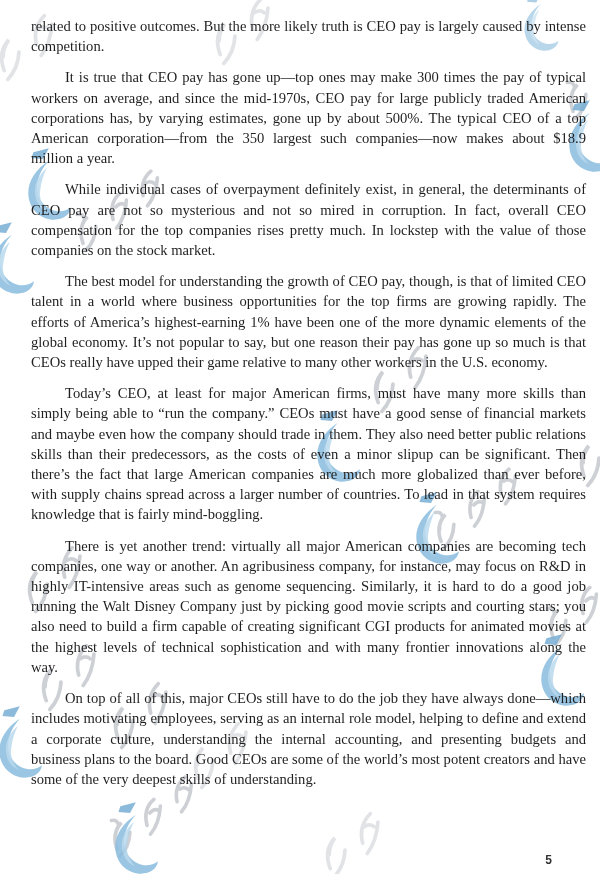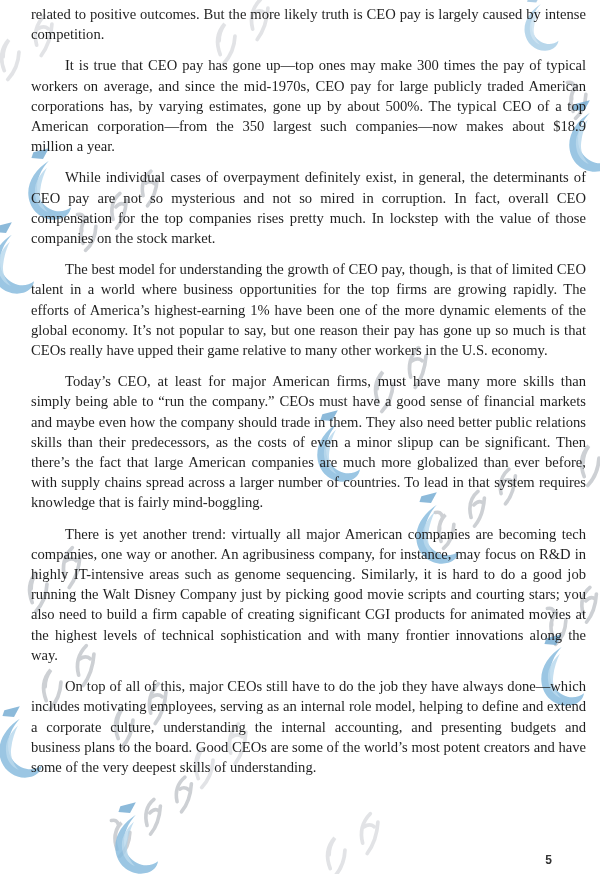--- a/index.html
+++ b/index.html
@@ -16,21 +16,21 @@
     z-index:1;
     pointer-events:none;
   }
   .wm-logo  { width:58px; height:76px; opacity:.85; }
   .wm-logo.small { width:46px; height:60px; opacity:.6; }
   .wm-cal   { width:118px; height:56px; opacity:.55; transform:rotate(-33deg); }
   .wm-cal.faint { opacity:.32; }
   
   .text-layer {
     position:absolute;
-    left:31px; top:4px;
+    left:31px; top:16px;
     width:555px;
     z-index:2;
   }
   .text-layer p {
     margin:0 0 11px 0;
     font-size:14.6px;
     line-height:20.2px;
     color:#1f1f1f;
     text-align:justify;
     text-indent:34px;

